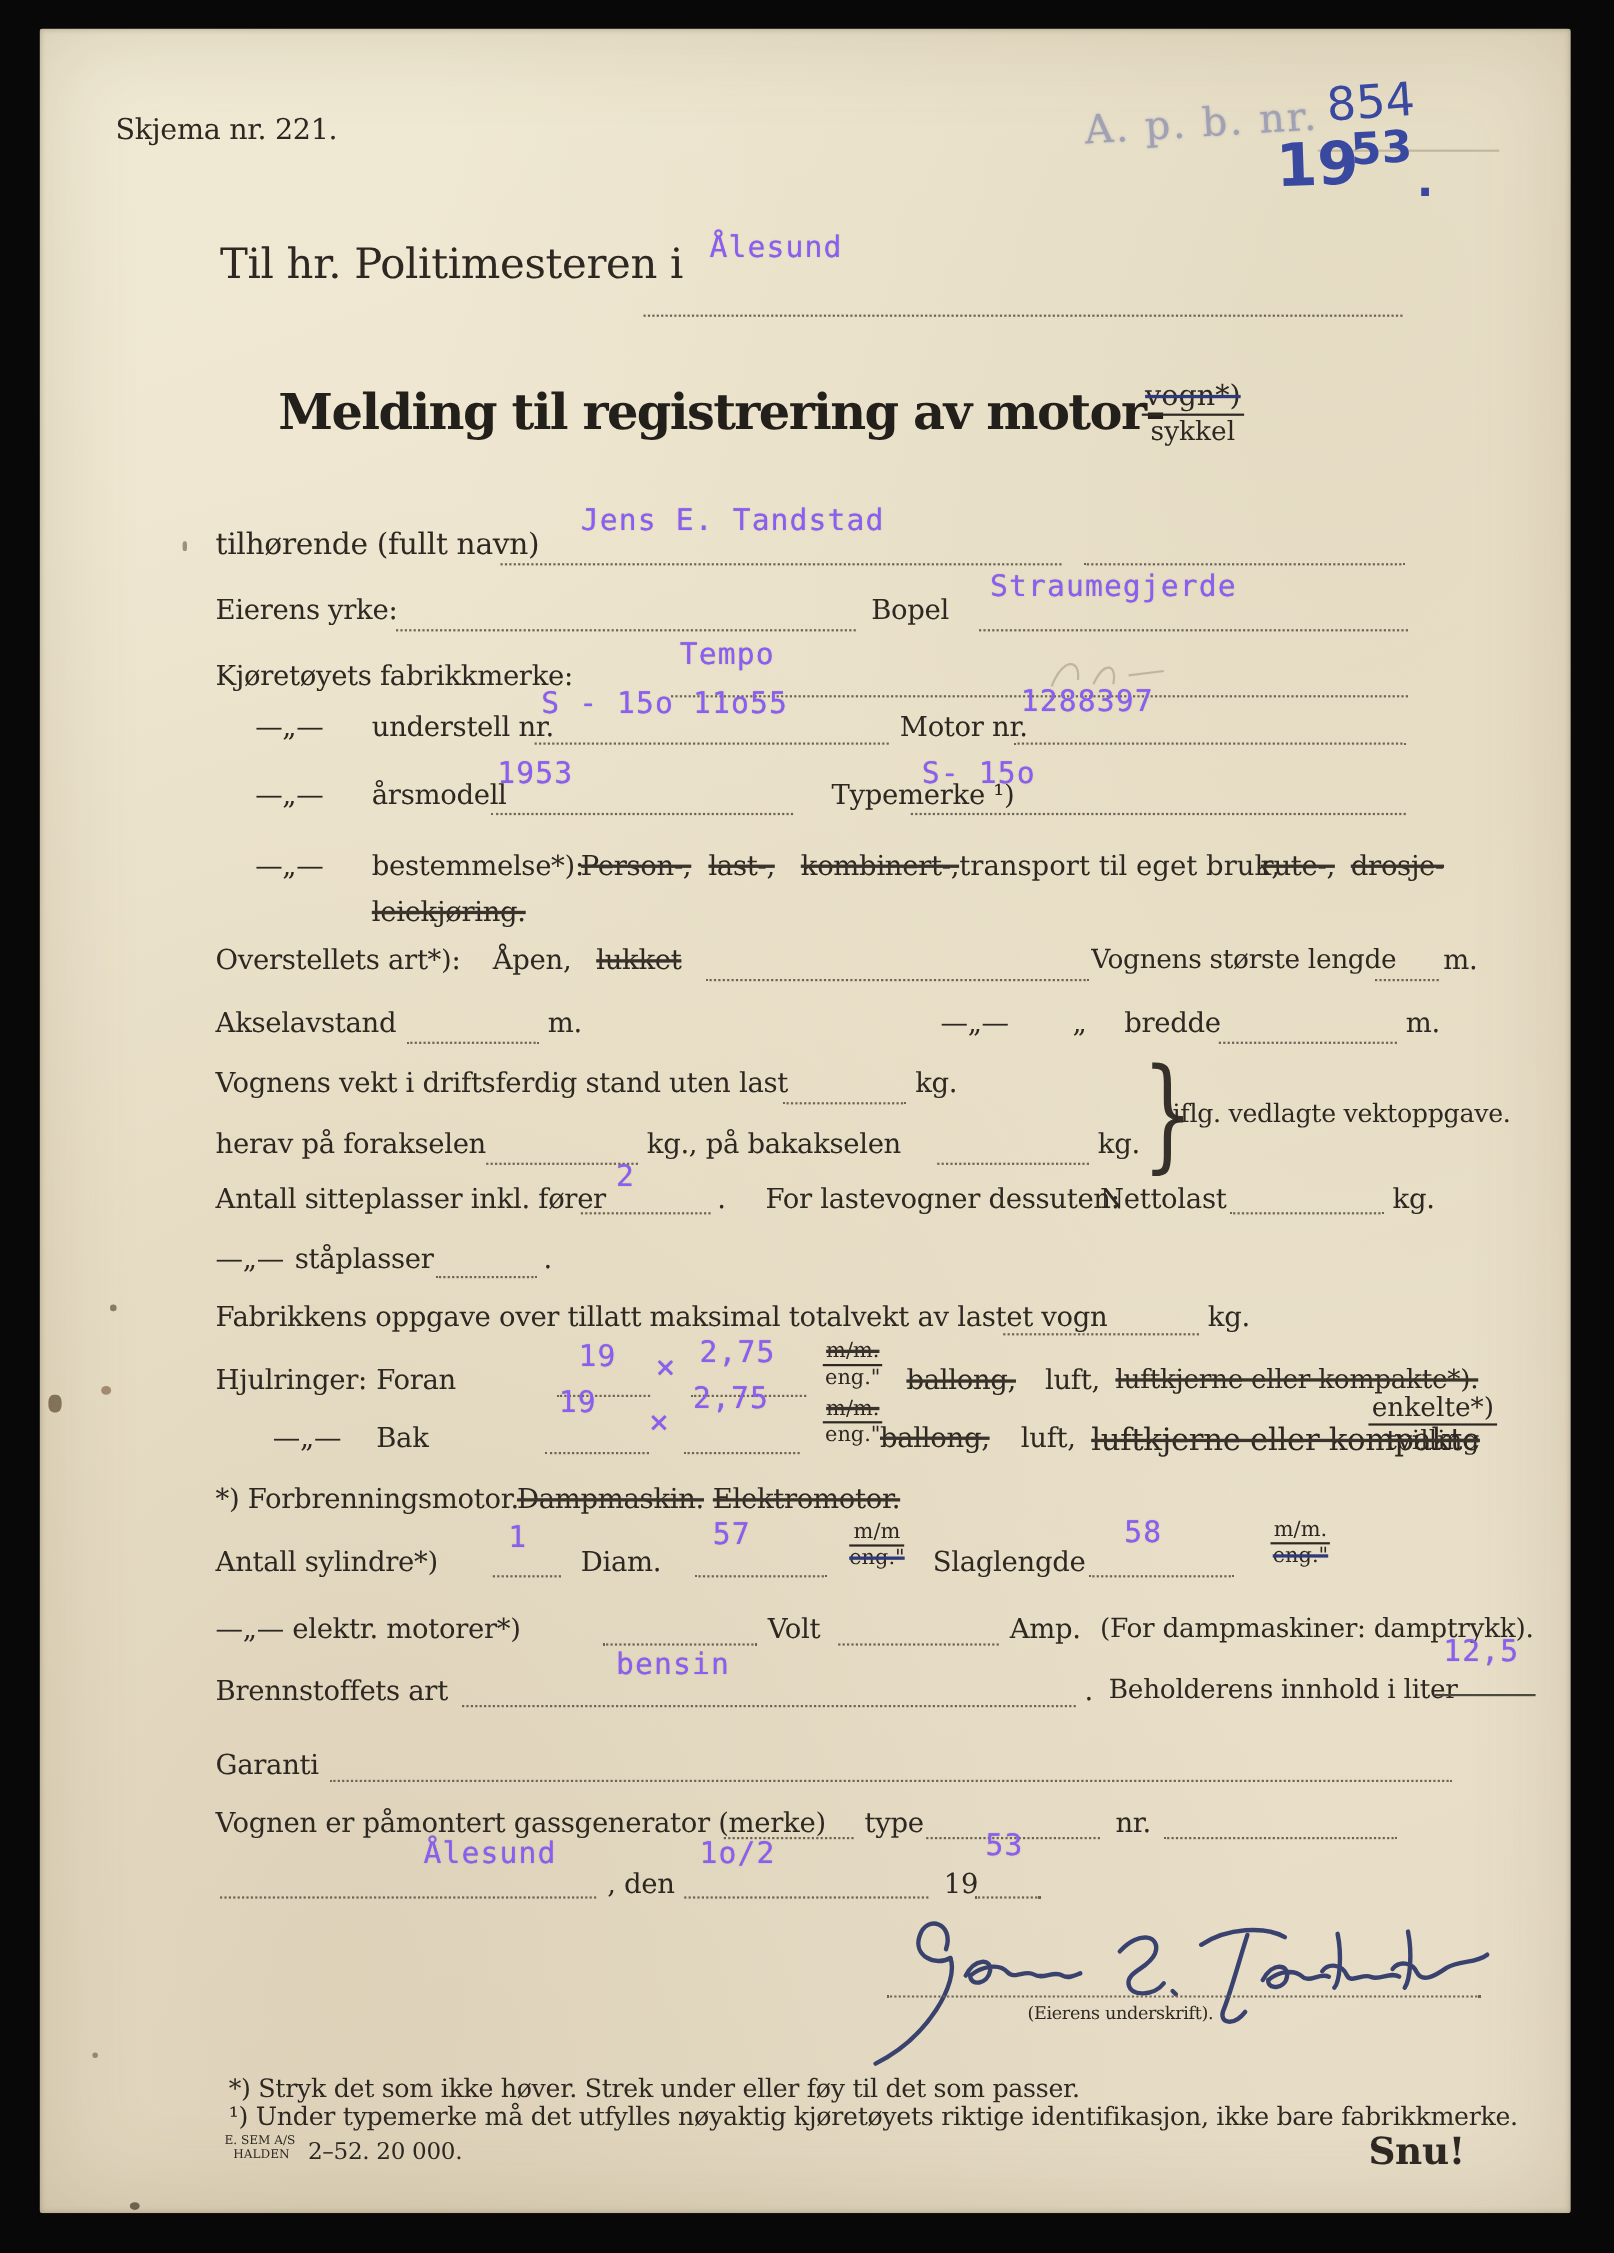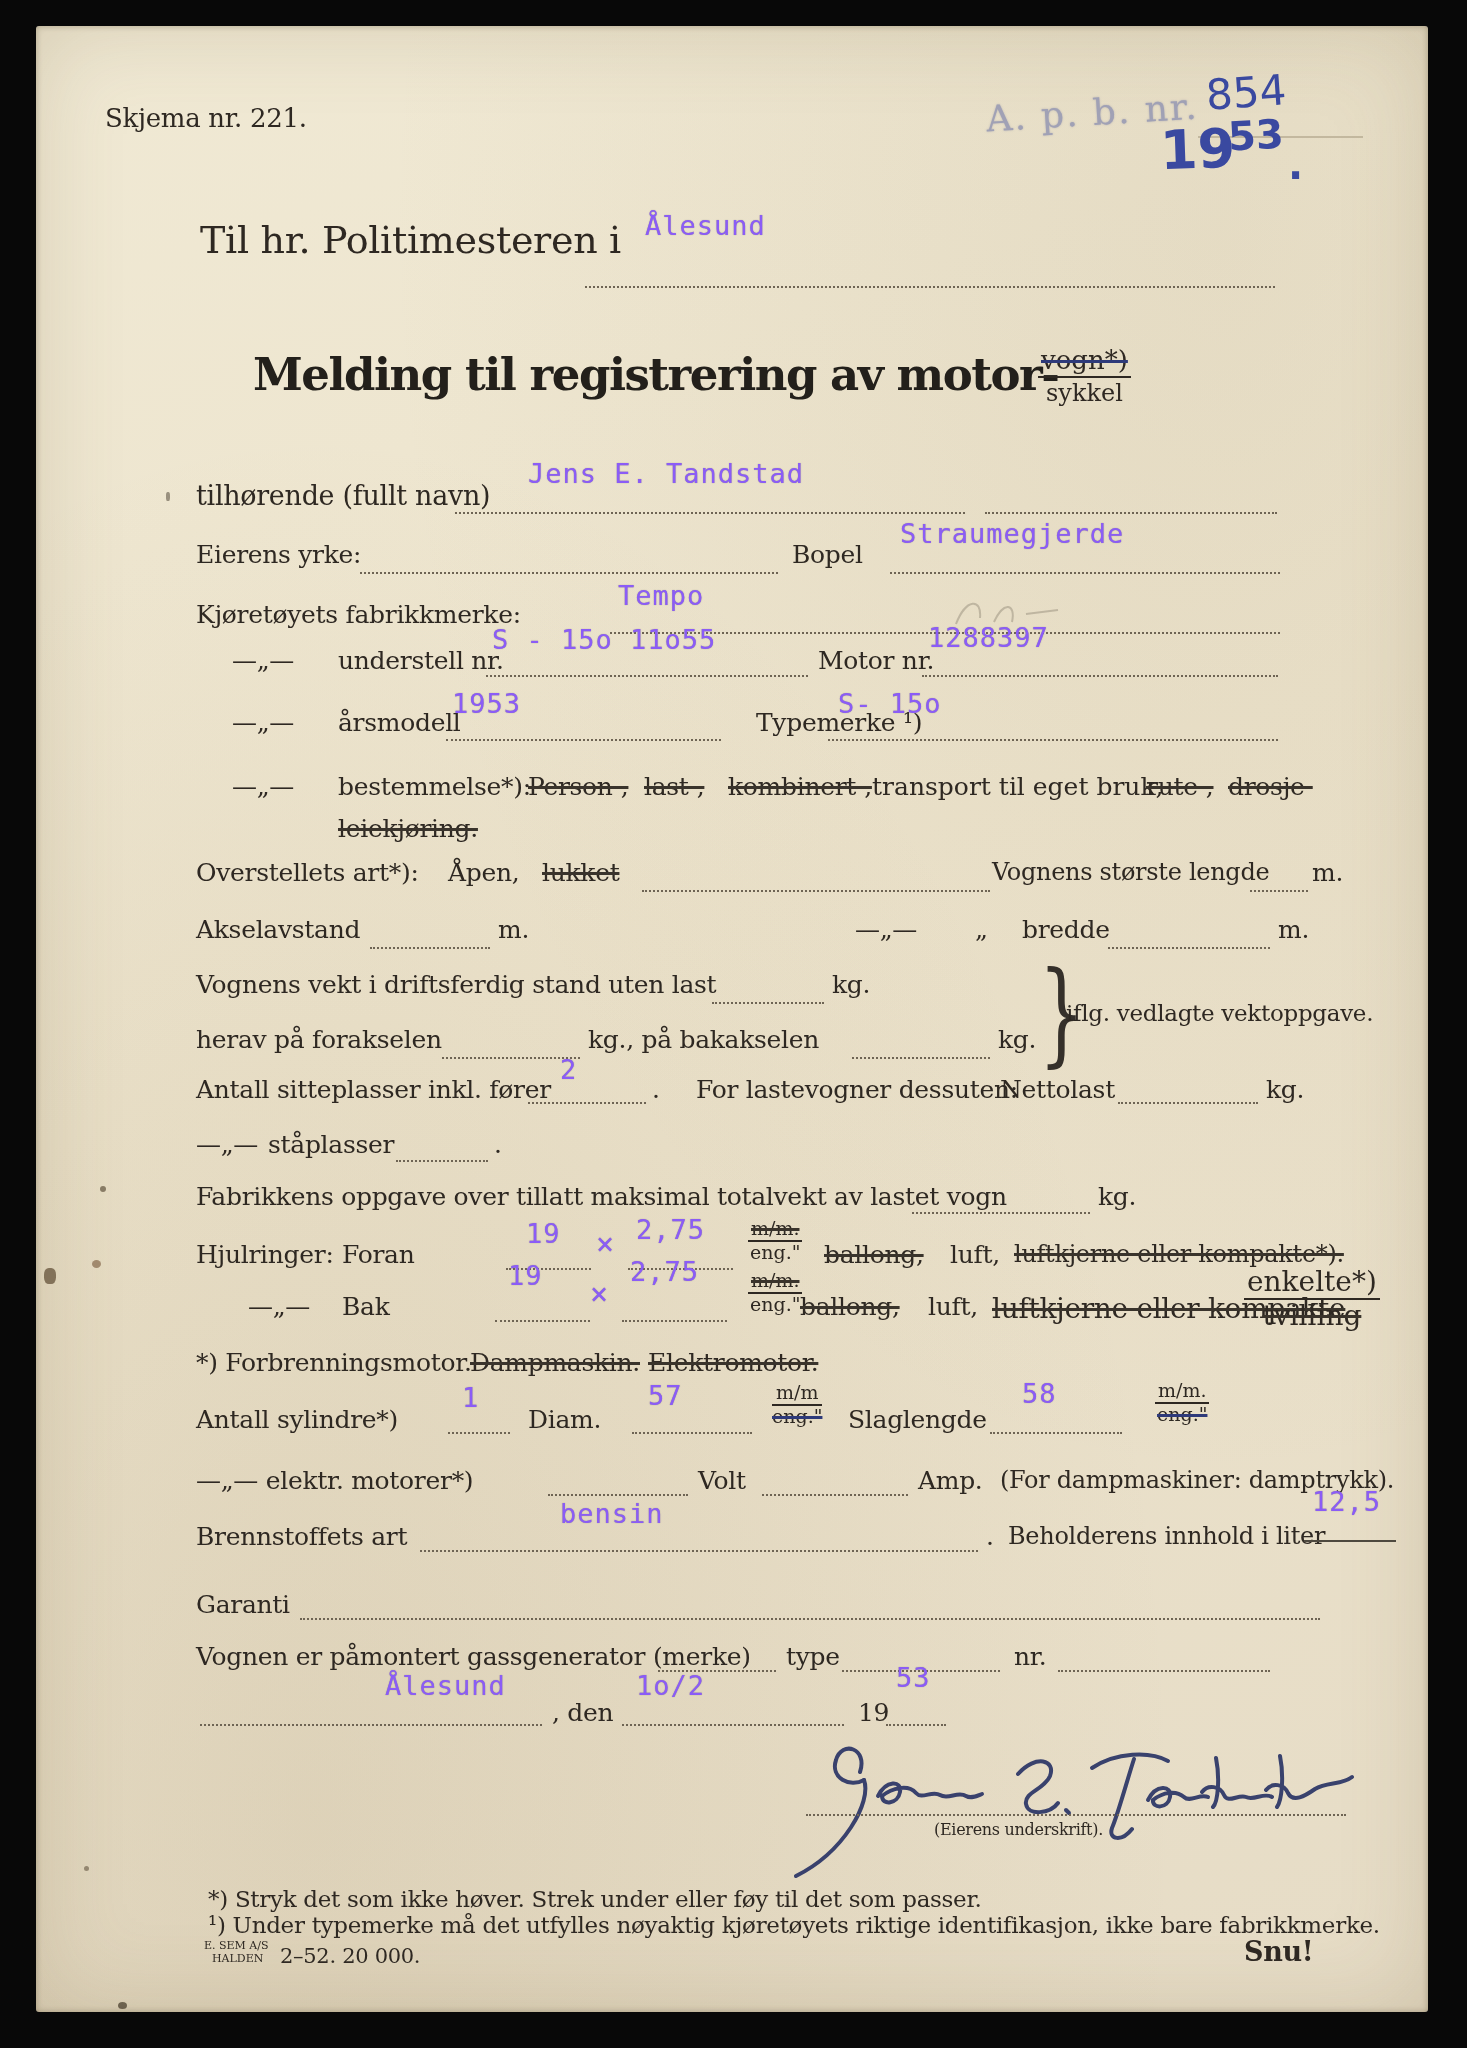--- a/index.html
+++ b/index.html
@@ -172,21 +172,21 @@
 <span class="el T" style="left:590px;top:1276px;font-size:30px">×</span>
 <span class="el T" style="left:630px;top:1256px">2,75</span>
 <div class="el dl" style="left:622px;top:1318px;width:105px"></div>
 <span class="el frac" style="left:748px;top:1270px">
   <span class="tt x3">m/m.</span>
   <span>eng."</span>
 </span>
 <span class="el L x" style="left:800px;top:1292px">ballong,</span>
 <span class="el L" style="left:928px;top:1292px">luft,</span>
 <span class="el L x" style="left:992px;top:1292px;font-size:28px">luftkjerne eller kompakte</span>
-<span class="el frac" style="left:1244px;top:1266px;font-size:28px">
+<span class="el frac" style="left:1244px;top:1266px;font-size:24px">
   <span class="tt">enkelte*)</span>
   <span class="x">tvilling</span>
 </span>
 
 <span class="el L" style="left:196px;top:1348px">*) Forbrenningsmotor.</span>
 <span class="el L x" style="left:470px;top:1348px">Dampmaskin.</span>
 <span class="el L x" style="left:648px;top:1348px">Elektromotor.</span>
 
 <span class="el L" style="left:196px;top:1405px">Antall sylindre*)</span>
 <span class="el T" style="left:462px;top:1382px">1</span>
@@ -258,20 +258,20 @@
 </svg>
 <div class="el dl" style="left:806px;top:1812px;width:540px"></div>
 <span class="el L" style="left:934px;top:1820px;font-size:16px">(Eierens underskrift).</span>
 
 <span class="el fn" style="left:208px;top:1886px">*) Stryk det som ikke høver.  Strek under eller føy til det som passer.</span>
 <span class="el fn" style="left:208px;top:1912px">¹) Under typemerke må det utfylles nøyaktig kjøretøyets riktige identifikasjon, ikke bare fabrikkmerke.</span>
 
 <span class="el tp" style="left:204px;top:1940px">E. SEM A/S</span>
 <span class="el tp" style="left:212px;top:1953px">HALDEN</span>
 <span class="el fn" style="left:280px;top:1944px;font-size:21px">2–52.  20 000.</span>
-<span class="el L" style="left:1244px;top:1936px;font-size:27px;font-weight:bold">Snu!</span>
+<span class="el L" style="left:1244px;top:1936px;font-size:34px;font-weight:bold">Snu!</span>
 
 <div class="speck" style="left:100px;top:1186px;width:6px;height:6px;background:rgba(60,45,25,.55)"></div>
 <div class="speck" style="left:92px;top:1260px;width:9px;height:8px;background:rgba(95,60,30,.5)"></div>
 <div class="speck" style="left:44px;top:1268px;width:12px;height:16px;background:rgba(70,50,25,.6);border-radius:40%"></div>
 <div class="speck" style="left:84px;top:1866px;width:5px;height:5px;background:rgba(60,45,25,.45)"></div>
 <div class="speck" style="left:118px;top:2002px;width:9px;height:7px;background:rgba(40,30,15,.6)"></div>
 <div class="speck" style="left:166px;top:492px;width:4px;height:9px;background:rgba(70,60,45,.5);border-radius:40%"></div>
 
 </body></html>

